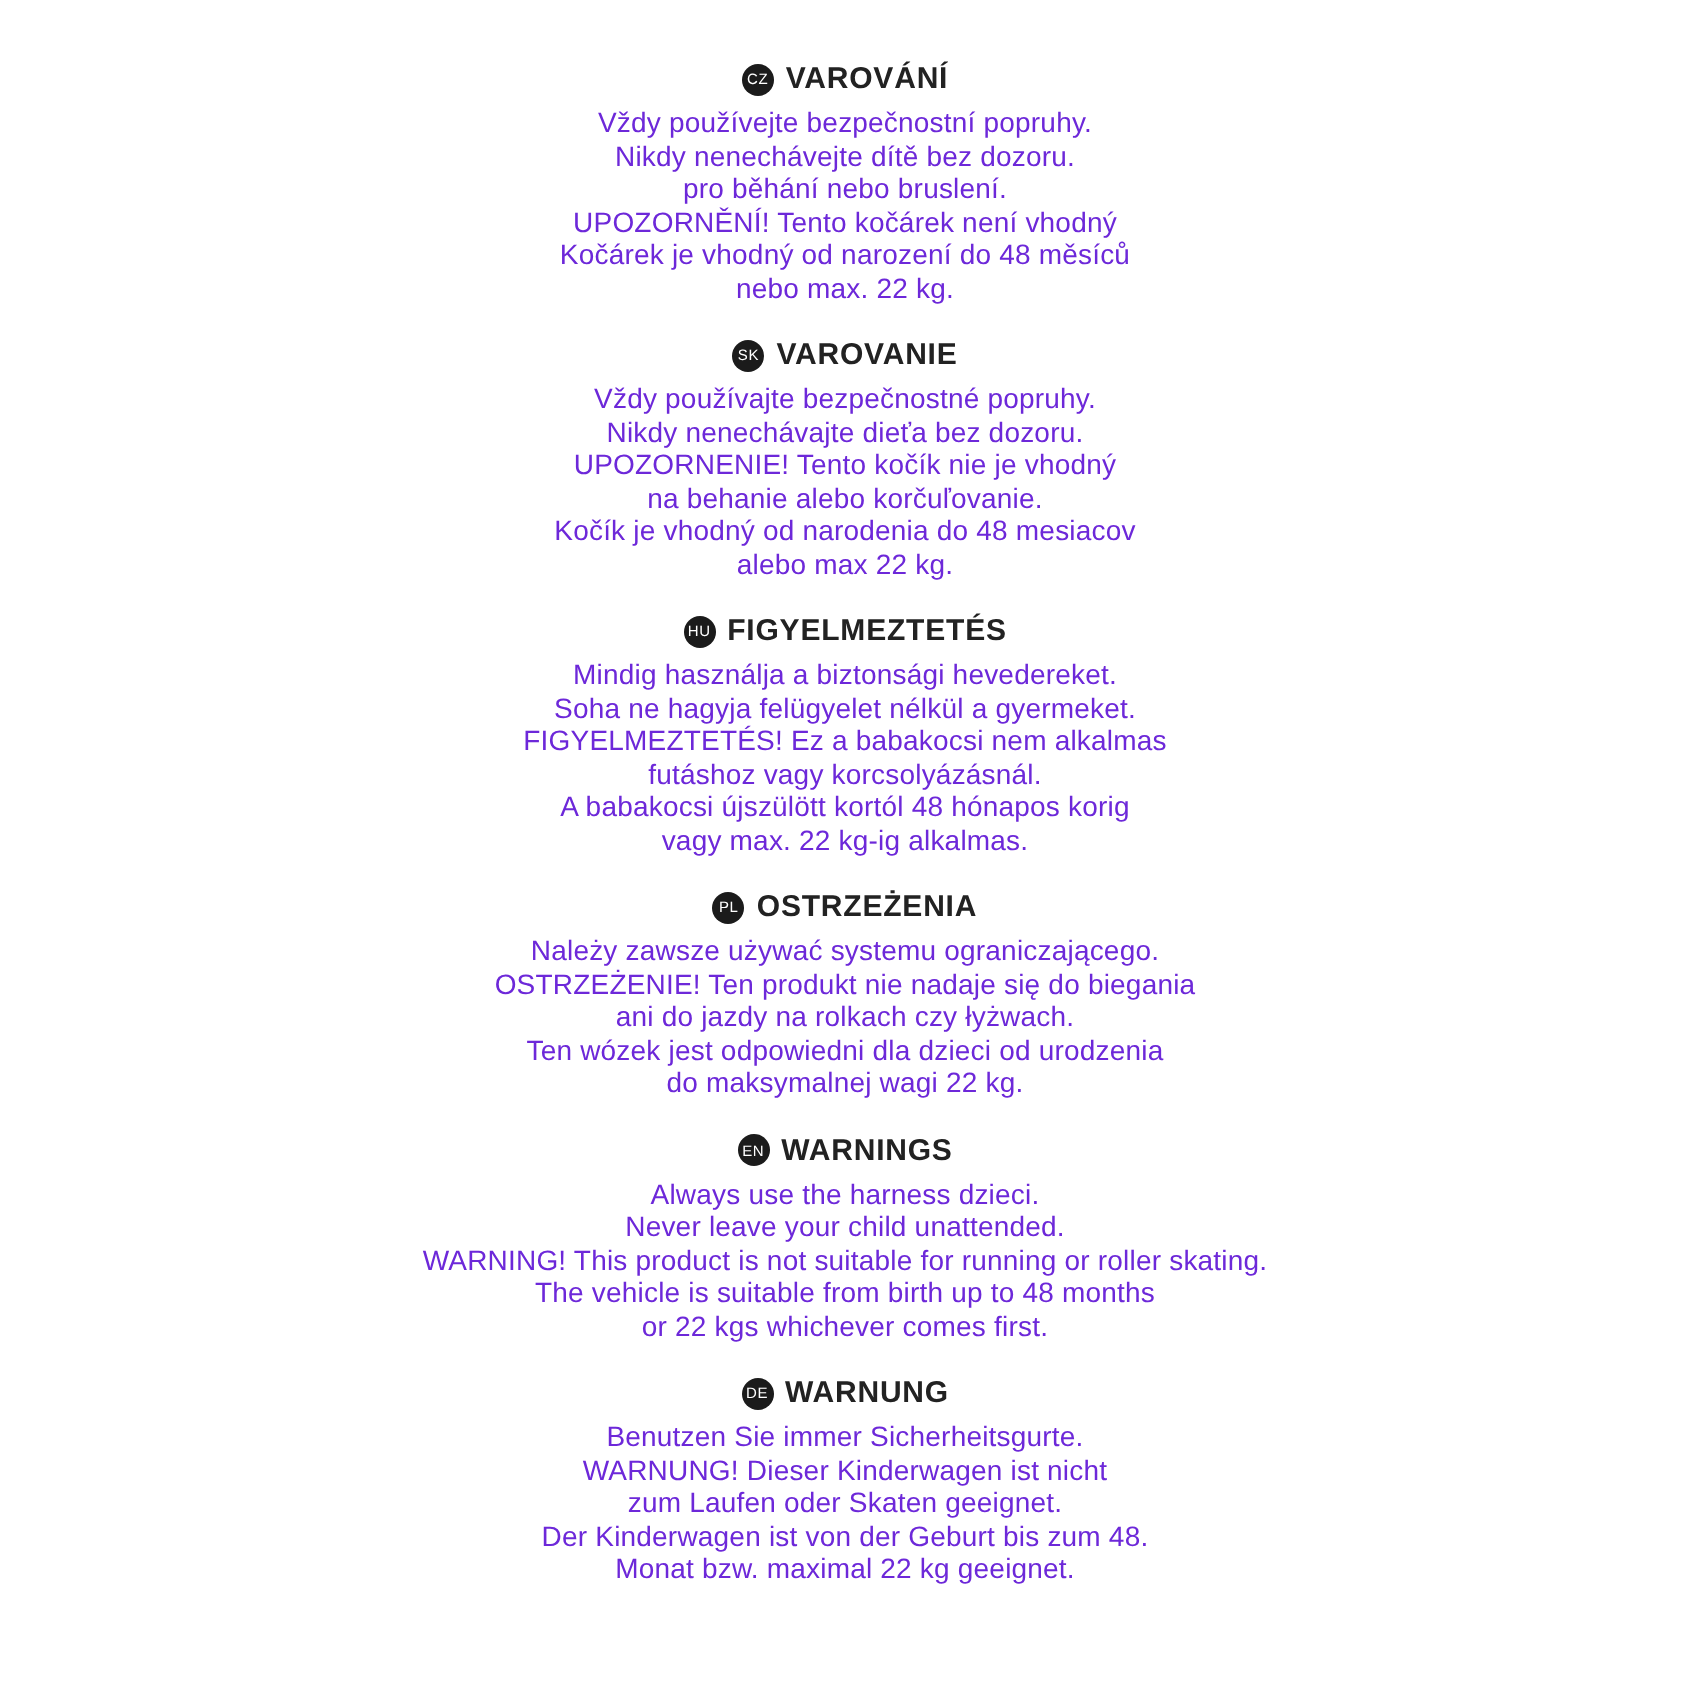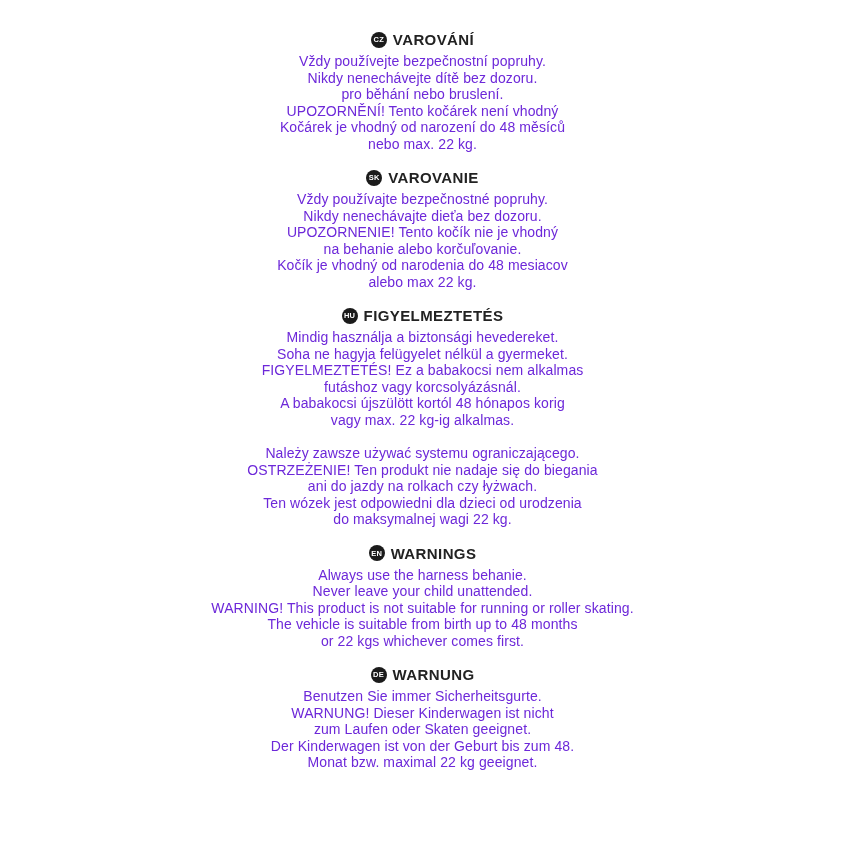--- a/index.html
+++ b/index.html
@@ -29,21 +29,21 @@
   .lang-badge {
     display: inline-flex;
     align-items: center;
     justify-content: center;
     width: 16px;
     height: 16px;
     border-radius: 50%;
     background: #1b1b1b;
     color: #ffffff;
     font-size: 7.5px;
-    font-weight: 700;
+    font-weight: 400;
     letter-spacing: 0.3px;
     flex: 0 0 auto;
   }
   .section-title {
     font-size: 15px;
     font-weight: 700;
     color: #222222;
     letter-spacing: 0.4px;
   }
   .section-lines {
@@ -98,36 +98,40 @@
         <div class="line">Mindig használja a biztonsági hevedereket.</div>
         <div class="line">Soha ne hagyja felügyelet nélkül a gyermeket.</div>
         <div class="line">FIGYELMEZTETÉS! Ez a babakocsi nem alkalmas</div>
         <div class="line">futáshoz vagy korcsolyázásnál.</div>
         <div class="line">A babakocsi újszülött kortól 48 hónapos korig</div>
         <div class="line">vagy max. 22 kg-ig alkalmas.</div>
       </div>
   </section>
 
   <section class="warning-section">
+    <div class="section-heading">
+      <span class="lang-badge">PL</span>
+      <span class="section-title">OSTRZEŻENIA</span>
+    </div>
     <div class="section-lines">
         <div class="line">Należy zawsze używać systemu ograniczającego.</div>
         <div class="line">OSTRZEŻENIE! Ten produkt nie nadaje się do biegania</div>
         <div class="line">ani do jazdy na rolkach czy łyżwach.</div>
         <div class="line">Ten wózek jest odpowiedni dla dzieci od urodzenia</div>
         <div class="line">do maksymalnej wagi 22 kg.</div>
       </div>
   </section>
 
   <section class="warning-section">
     <div class="section-heading">
       <span class="lang-badge">EN</span>
       <span class="section-title">WARNINGS</span>
     </div>
     <div class="section-lines">
-        <div class="line">Always use the harness behanie.</div>
+        <div class="line">Always use the harness dzieci.</div>
         <div class="line">Never leave your child unattended.</div>
         <div class="line">WARNING! This product is not suitable for running or roller skating.</div>
         <div class="line">The vehicle is suitable from birth up to 48 months</div>
         <div class="line">or 22 kgs whichever comes first.</div>
       </div>
   </section>
 
   <section class="warning-section">
     <div class="section-heading">
       <span class="lang-badge">DE</span>

